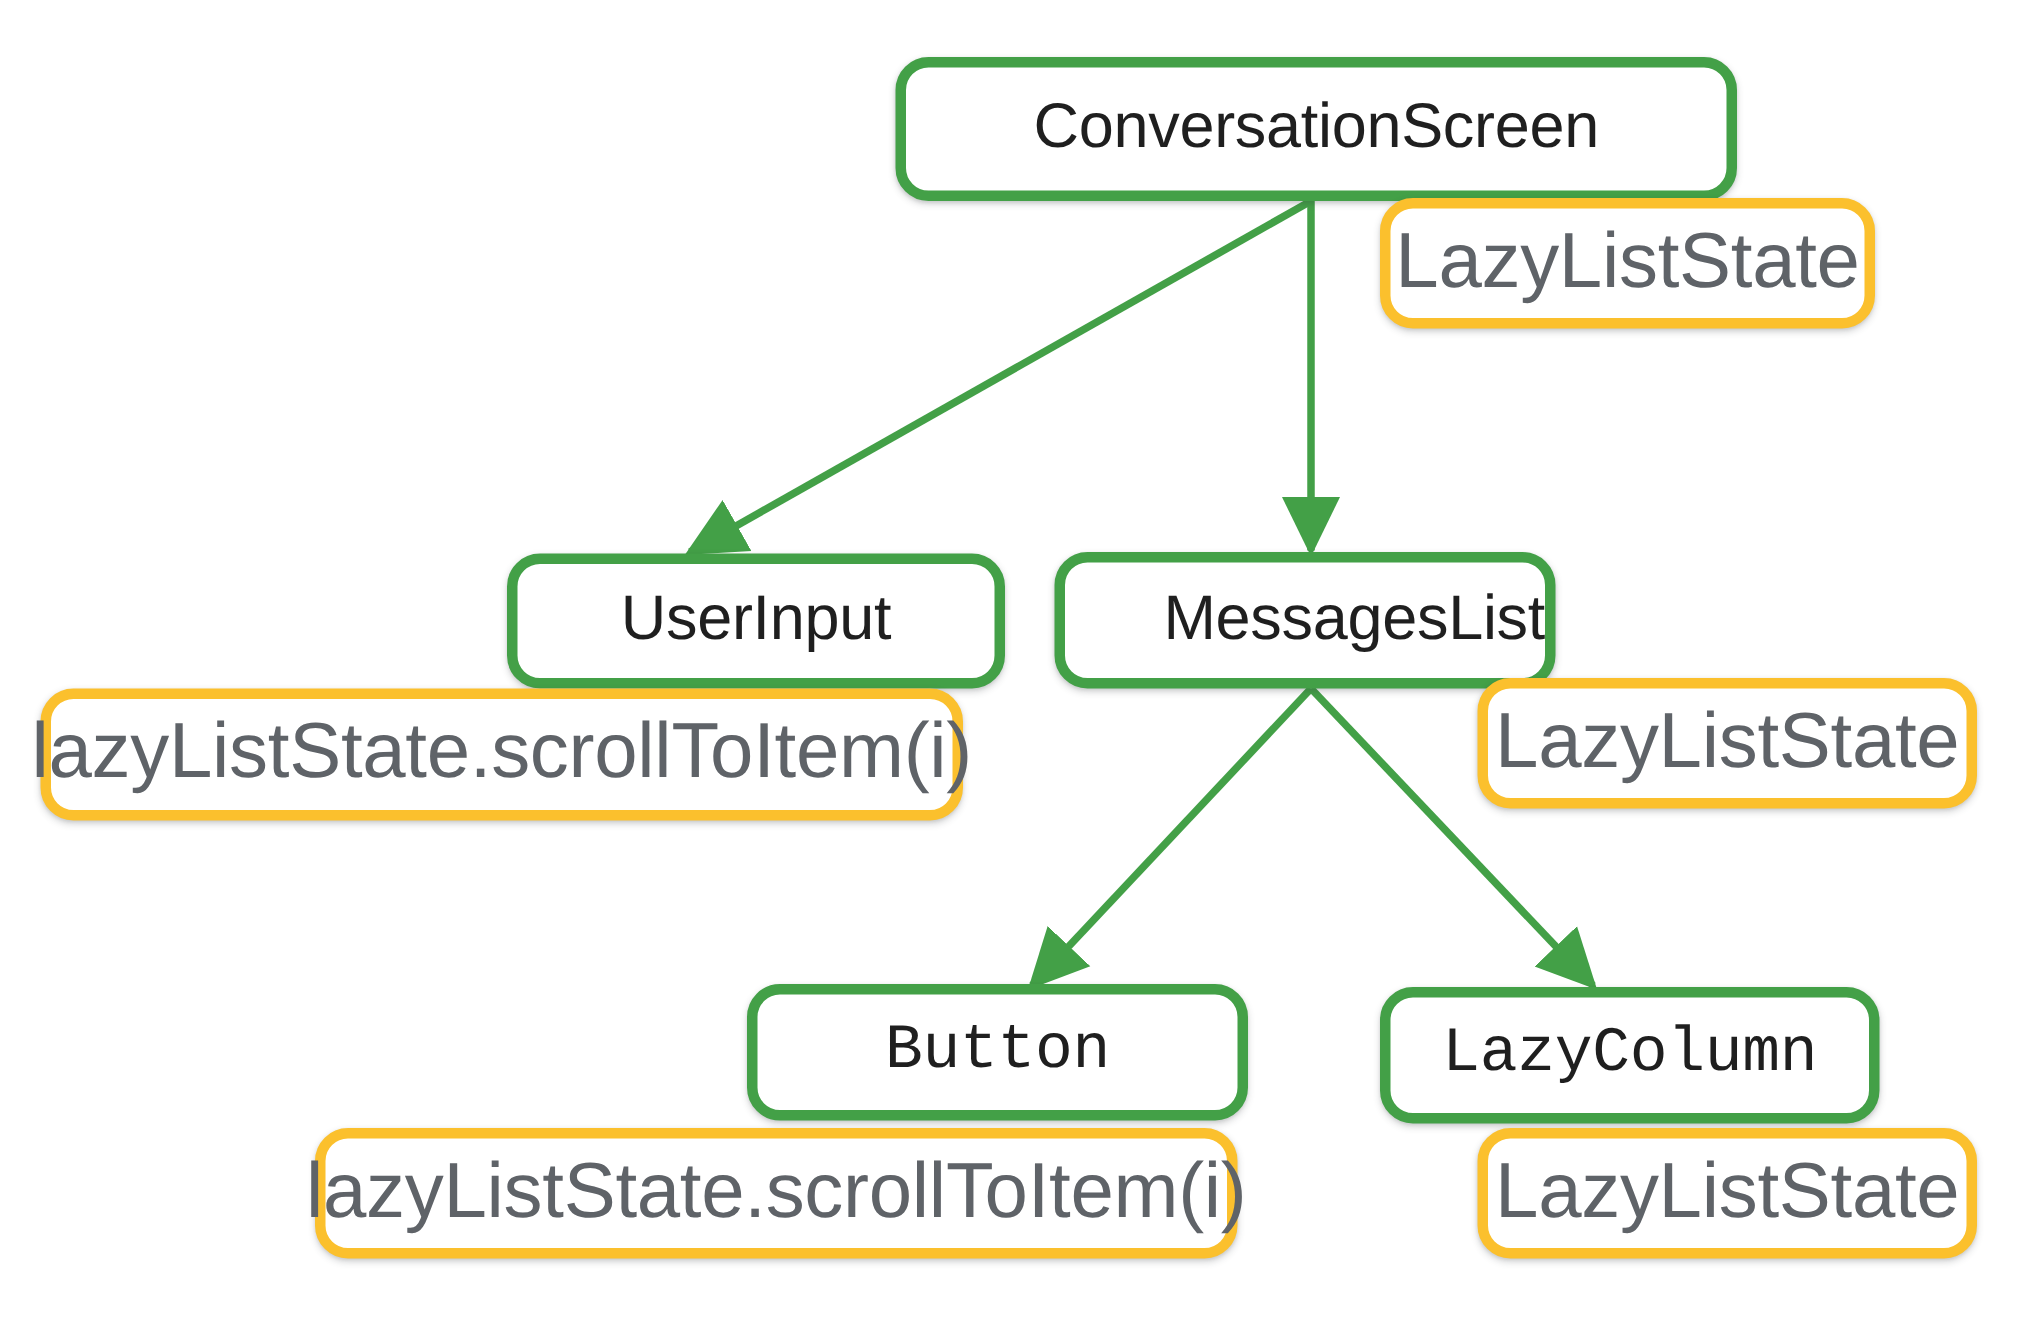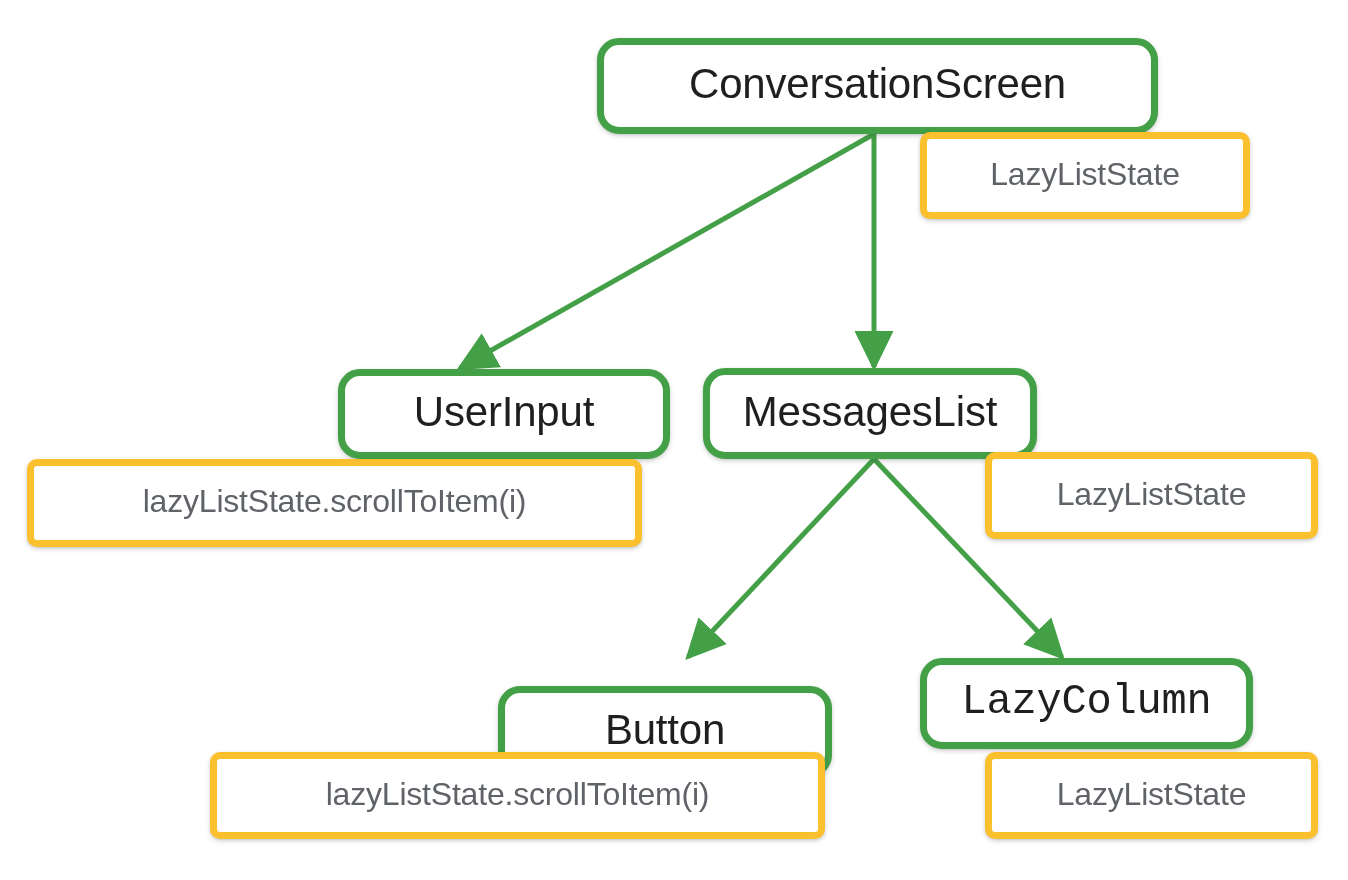--- a/index.html
+++ b/index.html
@@ -43,24 +43,23 @@
     border-width: 7px;
     color: #1f1f1f;
     font-size: 42px;
     letter-spacing: -0.2px;
     z-index: 3;
   }
   .node-state {
     border-color: #FBC02D;
     border-width: 7px;
     color: #5f6368;
-    font-size: 32px;
+    font-size: 52px;
     letter-spacing: -0.2px;
     z-index: 4;
-    border-radius: 10px;
   }
   .node-label {
     display: block;
     line-height: 1;
     padding-bottom: 4px;
   }
 </style>
 </head>
 <body>
 
@@ -86,27 +85,27 @@
       </div>
       <div class="node node-state" style="left: 920px; top: 132px; width: 330px; height: 87px;">
         <span class="node-label">LazyListState</span>
       </div>
       <div class="node node-composable" style="left: 306px; top: 369px; width: 332px; height: 90px; margin-left: 32px;">
         <span class="node-label">UserInput</span>
       </div>
       <div class="node node-state" style="left: 27px; top: 459px; width: 615px; height: 88px;">
         <span class="node-label">lazyListState.scrollToItem(i)</span>
       </div>
-      <div class="node node-composable" style="left: 703px; top: 368px; width: 334px; height: 91px;">
+      <div class="node node-composable" style="left: 703px; top: 368px; width: 334px; height: 91px; justify-content: flex-end;">
         <span class="node-label">MessagesList</span>
       </div>
       <div class="node node-state" style="left: 985px; top: 452px; width: 333px; height: 87px;">
         <span class="node-label">LazyListState</span>
       </div>
-      <div class="node node-composable" style="left: 498px; top: 686px; width: 334px; height: 91px;">
+      <div class="node node-composable" style="left: 498px; top: 656px; width: 334px; height: 91px; font-family: Liberation Mono, monospace;">
         <span class="node-label">Button</span>
       </div>
       <div class="node node-state" style="left: 210px; top: 752px; width: 615px; height: 87px;">
         <span class="node-label">lazyListState.scrollToItem(i)</span>
       </div>
       <div class="node node-composable" style="left: 920px; top: 658px; width: 333px; height: 91px; font-family: Liberation Mono, monospace;">
         <span class="node-label">LazyColumn</span>
       </div>
       <div class="node node-state" style="left: 985px; top: 752px; width: 333px; height: 87px;">
         <span class="node-label">LazyListState</span>

